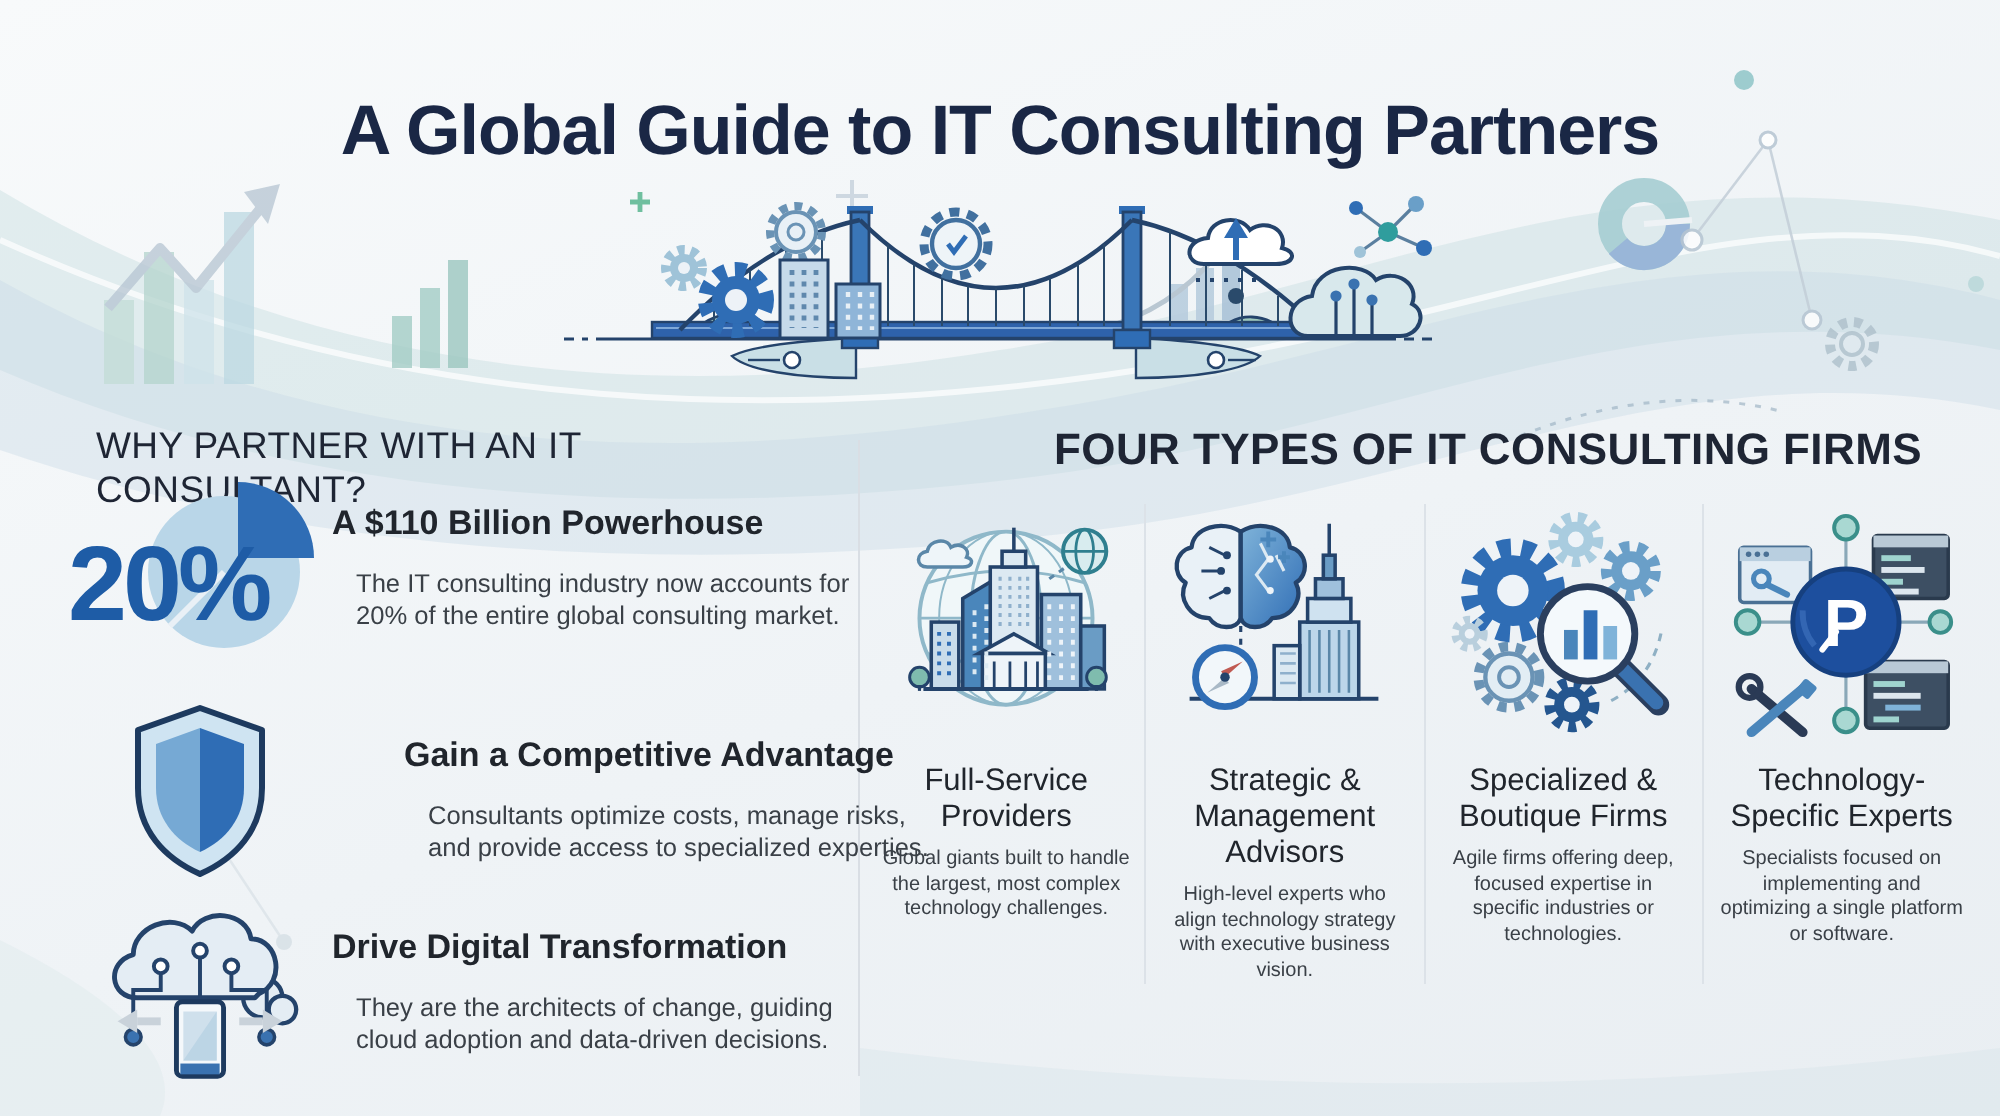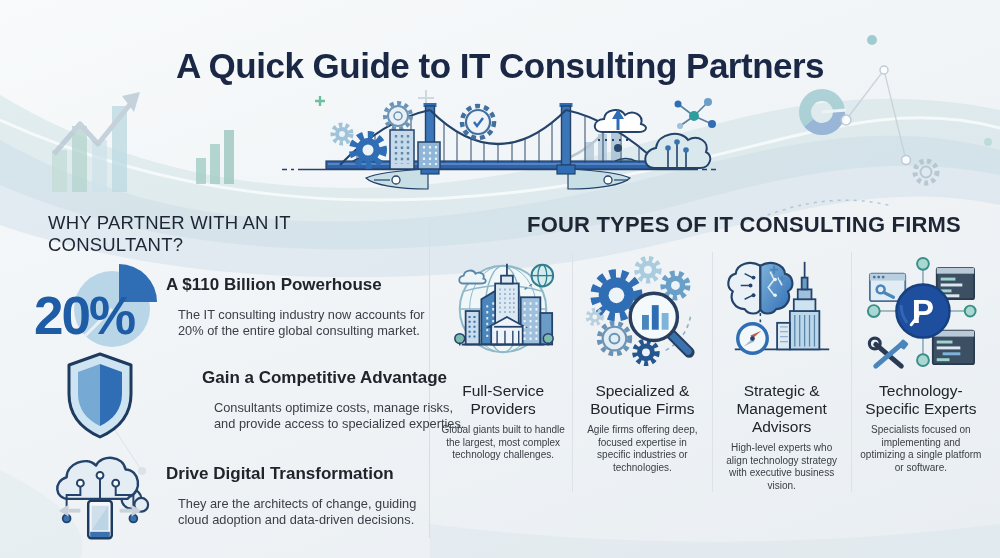--- a/index.html
+++ b/index.html
@@ -6,21 +6,21 @@
   .canvas{position:relative;width:1000px;height:558px;overflow:hidden;
           background:linear-gradient(160deg,#f8fafb 0%,#eff3f6 55%,#e9eef2 100%);}
   .decor{position:absolute;inset:0;z-index:1;pointer-events:none;}
   .title{position:absolute;top:46px;left:0;width:100%;text-align:center;
          font-size:35px;font-weight:800;color:#1a2745;letter-spacing:-0.5px;z-index:3;}
   .hero{position:absolute;left:278px;top:90px;width:444px;height:118px;z-index:2;}
 
   .why{position:absolute;left:34px;top:212px;width:392px;height:340px;z-index:3;}
   .why-header{padding-left:14px;font-size:18.5px;font-weight:400;color:#1e2534;letter-spacing:.2px;}
   .item{position:absolute;left:0;display:flex;width:100%;}
-  .item-1{top:51px;justify-content:space-between;}  .item-2{top:136px;gap:36px;}  .item-3{top:228px;}
+  .item-1{top:28px;justify-content:space-between;}  .item-2{top:136px;gap:36px;}  .item-3{top:228px;}
   .icon-box{width:132px;flex:0 0 132px;display:flex;justify-content:center;position:relative;}
   .txt{flex:1;}
   .item-1 .txt{padding-top:12px;} .item-2 .txt{padding-top:20px;} .item-3 .txt{padding-top:24px;}
   .txt h3{margin:0 0 5px;font-size:17px;font-weight:700;color:#20252c;}
   .txt p{margin:12px;font-size:12.8px;line-height:1.28;color:#3a4047;width:262px;}
   .stat-wrap{position:relative;width:132px;height:96px;}
   .stat{position:absolute;left:0px;top:26px;font-size:53px;font-weight:800;
         color:#1e5ca6;letter-spacing:-2px;line-height:1;z-index:2;}
   .pie{position:absolute;left:0;top:0;z-index:1;}
 
@@ -93,21 +93,21 @@
       <path d="M760,218 Q830,190 892,206" fill="none" stroke="#9fb4c4" stroke-width="1.5" stroke-dasharray="3 5" opacity="0.8"></path>
     </g>
     <g opacity="0.6">
       <circle cx="100" cy="408" r="5" fill="none" stroke="#c5d2da" stroke-width="1.5"></circle>
       <line x1="103" y1="412" x2="140" y2="468" stroke="#d5dee4" stroke-width="1.3"></line>
       <circle cx="142" cy="471" r="4" fill="#cdd9e0"></circle>
       <path d="M418,98 L434,98 M426,90 L426,106" stroke="#b6c5d2" stroke-width="2"></path>
     </g>
   </svg>
 
-  <div class="title">A Quick Guide to IT Consulting Partners</div>
+  <div class="title">A Global Guide to IT Consulting Partners</div>
 
   <svg class="hero" viewBox="0 0 444 118">
 
     <line x1="20" y1="79.5" x2="420" y2="79.5" stroke="#24436b" stroke-width="1.4"></line>
     <line x1="4" y1="79.5" x2="16" y2="79.5" stroke="#24436b" stroke-width="1.4" stroke-dasharray="5 4"></line>
     <line x1="424" y1="79.5" x2="440" y2="79.5" stroke="#24436b" stroke-width="1.4" stroke-dasharray="5 4"></line>
 
     <path d="M150,79 L150,99 C120,99 95,95 88,88 C100,82 130,80 150,79 Z" fill="#c9dfe6" stroke="#24436b" stroke-width="1.2"></path>
     <path d="M66,79 C80,62 100,64 112,79 Z" fill="#9fcabe" stroke="#24436b" stroke-width="1.4"></path>
     <circle cx="118" cy="90" r="4" fill="#fff" stroke="#24436b" stroke-width="1.3"></circle>
@@ -302,66 +302,20 @@
             <line x1="89" y1="22" x2="111" y2="22" stroke="#2f7f8f" stroke-width="1.4"></line>
           </g>
           <path d="M82,36 L92,29" stroke="#5a87a8" stroke-width="1.6" stroke-dasharray="3 3"></path>
         </svg>
         <h4>Full-Service Providers</h4>
         <p>Global giants built to handle the largest, most complex technology challenges.</p>
       </div>
 
       <div class="col">
         <svg width="118" height="118" viewBox="0 0 120 120">
-          <g transform="translate(34,42)">
-            <circle r="22" fill="none" stroke="#2f6db5" stroke-width="9" stroke-dasharray="6.5 5.5"></circle>
-            <circle r="18" fill="#2f6db5"></circle>
-              <circle r="8" fill="#eef3f8"></circle>
-          </g>
-          <g transform="translate(66,16)">
-            <circle r="11" fill="none" stroke="#a9ccdf" stroke-width="6" stroke-dasharray="4 3.5"></circle>
-            <circle r="9" fill="#a9ccdf"></circle>
-              <circle r="4" fill="#eef3f8"></circle>
-          </g>
-          <g transform="translate(94,32)">
-            <circle r="12" fill="none" stroke="#6a9fc8" stroke-width="6.5" stroke-dasharray="4.5 4"></circle>
-            <circle r="10" fill="#6a9fc8"></circle>
-              <circle r="4.5" fill="#eef3f8"></circle>
-          </g>
-          <g transform="translate(12,64)">
-            <circle r="7" fill="none" stroke="#b9cfdd" stroke-width="4.5" stroke-dasharray="3 3"></circle>
-            <circle r="5.5" fill="#b9cfdd"></circle>
-              <circle r="2.5" fill="#eef3f8"></circle>
-          </g>
-          <g transform="translate(32,86)">
-            <circle r="12" fill="#e2edf4" stroke="#6a93b5" stroke-width="2.2"></circle>
-            <circle r="15.5" fill="none" stroke="#6a93b5" stroke-width="5" stroke-dasharray="4.5 4"></circle>
-            <circle r="5" fill="none" stroke="#6a93b5" stroke-width="2"></circle>
-          </g>
-          <g transform="translate(64,100)">
-            <circle r="11" fill="none" stroke="#24568f" stroke-width="6" stroke-dasharray="4 3.5"></circle>
-            <circle r="9" fill="#24568f"></circle>
-              <circle r="4" fill="#eef3f8"></circle>
-          </g>
-          <path d="M84,98 Q106,86 110,60" fill="none" stroke="#8fb0c4" stroke-width="1.6" stroke-dasharray="4 4"></path>
-          <g>
-            <line x1="90" y1="82" x2="108" y2="100" stroke="#2a3f5f" stroke-width="11" stroke-linecap="round"></line>
-            <line x1="90" y1="82" x2="107" y2="99" stroke="#3a72b0" stroke-width="7" stroke-linecap="round"></line>
-            <circle cx="72" cy="64" r="24" fill="#f4f9fc" stroke="#2a3f5f" stroke-width="3.5"></circle>
-            <rect x="60" y="62" width="7" height="15" fill="#4a86bb"></rect>
-            <rect x="70" y="52" width="7" height="25" fill="#2f6db5"></rect>
-            <rect x="80" y="60" width="7" height="17" fill="#7fb3d9"></rect>
-          </g>
-        </svg>
-        <h4>Specialized &amp; Boutique Firms</h4>
-        <p>Agile firms offering deep, focused expertise in specific industries or technologies.</p>
-      </div>
-
-      <div class="col">
-        <svg width="118" height="118" viewBox="0 0 120 120">
           <defs>
             <linearGradient id="bgrad" x1="0" y1="0" x2="1" y2="1">
               <stop offset="0" stop-color="#7fb3d9"></stop>
                 <stop offset="1" stop-color="#2f6db5"></stop>
             </linearGradient>
           </defs>
           <line x1="12" y1="97" x2="108" y2="97" stroke="#24436b" stroke-width="2"></line>
           <g stroke="#24436b" stroke-width="1.8">
             <rect x="68" y="58" width="30" height="39" fill="#bcd6ea"></rect>
             <rect x="72" y="46" width="22" height="12" fill="#cfe2f0"></rect>
@@ -391,20 +345,66 @@
             <circle cx="30" cy="86" r="2.4" fill="#24436b"></circle>
           </g>
           <path d="M52,12 V20 M48,16 H56 M60,22 V28 M57,25 H63" stroke="#4a86bb" stroke-width="2"></path>
         </svg>
         <h4>Strategic &amp; Management Advisors</h4>
         <p>High-level experts who align technology strategy with executive business vision.</p>
       </div>
 
       <div class="col">
         <svg width="118" height="118" viewBox="0 0 120 120">
+          <g transform="translate(34,42)">
+            <circle r="22" fill="none" stroke="#2f6db5" stroke-width="9" stroke-dasharray="6.5 5.5"></circle>
+            <circle r="18" fill="#2f6db5"></circle>
+              <circle r="8" fill="#eef3f8"></circle>
+          </g>
+          <g transform="translate(66,16)">
+            <circle r="11" fill="none" stroke="#a9ccdf" stroke-width="6" stroke-dasharray="4 3.5"></circle>
+            <circle r="9" fill="#a9ccdf"></circle>
+              <circle r="4" fill="#eef3f8"></circle>
+          </g>
+          <g transform="translate(94,32)">
+            <circle r="12" fill="none" stroke="#6a9fc8" stroke-width="6.5" stroke-dasharray="4.5 4"></circle>
+            <circle r="10" fill="#6a9fc8"></circle>
+              <circle r="4.5" fill="#eef3f8"></circle>
+          </g>
+          <g transform="translate(12,64)">
+            <circle r="7" fill="none" stroke="#b9cfdd" stroke-width="4.5" stroke-dasharray="3 3"></circle>
+            <circle r="5.5" fill="#b9cfdd"></circle>
+              <circle r="2.5" fill="#eef3f8"></circle>
+          </g>
+          <g transform="translate(32,86)">
+            <circle r="12" fill="#e2edf4" stroke="#6a93b5" stroke-width="2.2"></circle>
+            <circle r="15.5" fill="none" stroke="#6a93b5" stroke-width="5" stroke-dasharray="4.5 4"></circle>
+            <circle r="5" fill="none" stroke="#6a93b5" stroke-width="2"></circle>
+          </g>
+          <g transform="translate(64,100)">
+            <circle r="11" fill="none" stroke="#24568f" stroke-width="6" stroke-dasharray="4 3.5"></circle>
+            <circle r="9" fill="#24568f"></circle>
+              <circle r="4" fill="#eef3f8"></circle>
+          </g>
+          <path d="M84,98 Q106,86 110,60" fill="none" stroke="#8fb0c4" stroke-width="1.6" stroke-dasharray="4 4"></path>
+          <g>
+            <line x1="90" y1="82" x2="108" y2="100" stroke="#2a3f5f" stroke-width="11" stroke-linecap="round"></line>
+            <line x1="90" y1="82" x2="107" y2="99" stroke="#3a72b0" stroke-width="7" stroke-linecap="round"></line>
+            <circle cx="72" cy="64" r="24" fill="#f4f9fc" stroke="#2a3f5f" stroke-width="3.5"></circle>
+            <rect x="60" y="62" width="7" height="15" fill="#4a86bb"></rect>
+            <rect x="70" y="52" width="7" height="25" fill="#2f6db5"></rect>
+            <rect x="80" y="60" width="7" height="17" fill="#7fb3d9"></rect>
+          </g>
+        </svg>
+        <h4>Specialized &amp; Boutique Firms</h4>
+        <p>Agile firms offering deep, focused expertise in specific industries or technologies.</p>
+      </div>
+
+      <div class="col">
+        <svg width="118" height="118" viewBox="0 0 120 120">
           <path d="M62,32 V10 M36,58 H12 M88,58 H110 M62,84 V108" stroke="#8aa8b8" stroke-width="1.6"></path>
           <circle cx="62" cy="10" r="6" fill="#a9d8d2" stroke="#3a8f8a" stroke-width="2"></circle>
           <circle cx="12" cy="58" r="6" fill="#a9d8d2" stroke="#3a8f8a" stroke-width="2"></circle>
           <circle cx="110" cy="58" r="5.5" fill="#a9d8d2" stroke="#3a8f8a" stroke-width="2"></circle>
           <circle cx="62" cy="108" r="6" fill="#a9d8d2" stroke="#3a8f8a" stroke-width="2"></circle>
           <g>
             <rect x="8" y="20" width="36" height="28" rx="2" fill="#e2ecf4" stroke="#4a7094" stroke-width="1.8"></rect>
             <rect x="8" y="20" width="36" height="7" fill="#b9cfe0"></rect>
             <circle cx="12.5" cy="23.5" r="1.4" fill="#4a7094"></circle>
               <circle cx="17" cy="23.5" r="1.4" fill="#4a7094"></circle>

